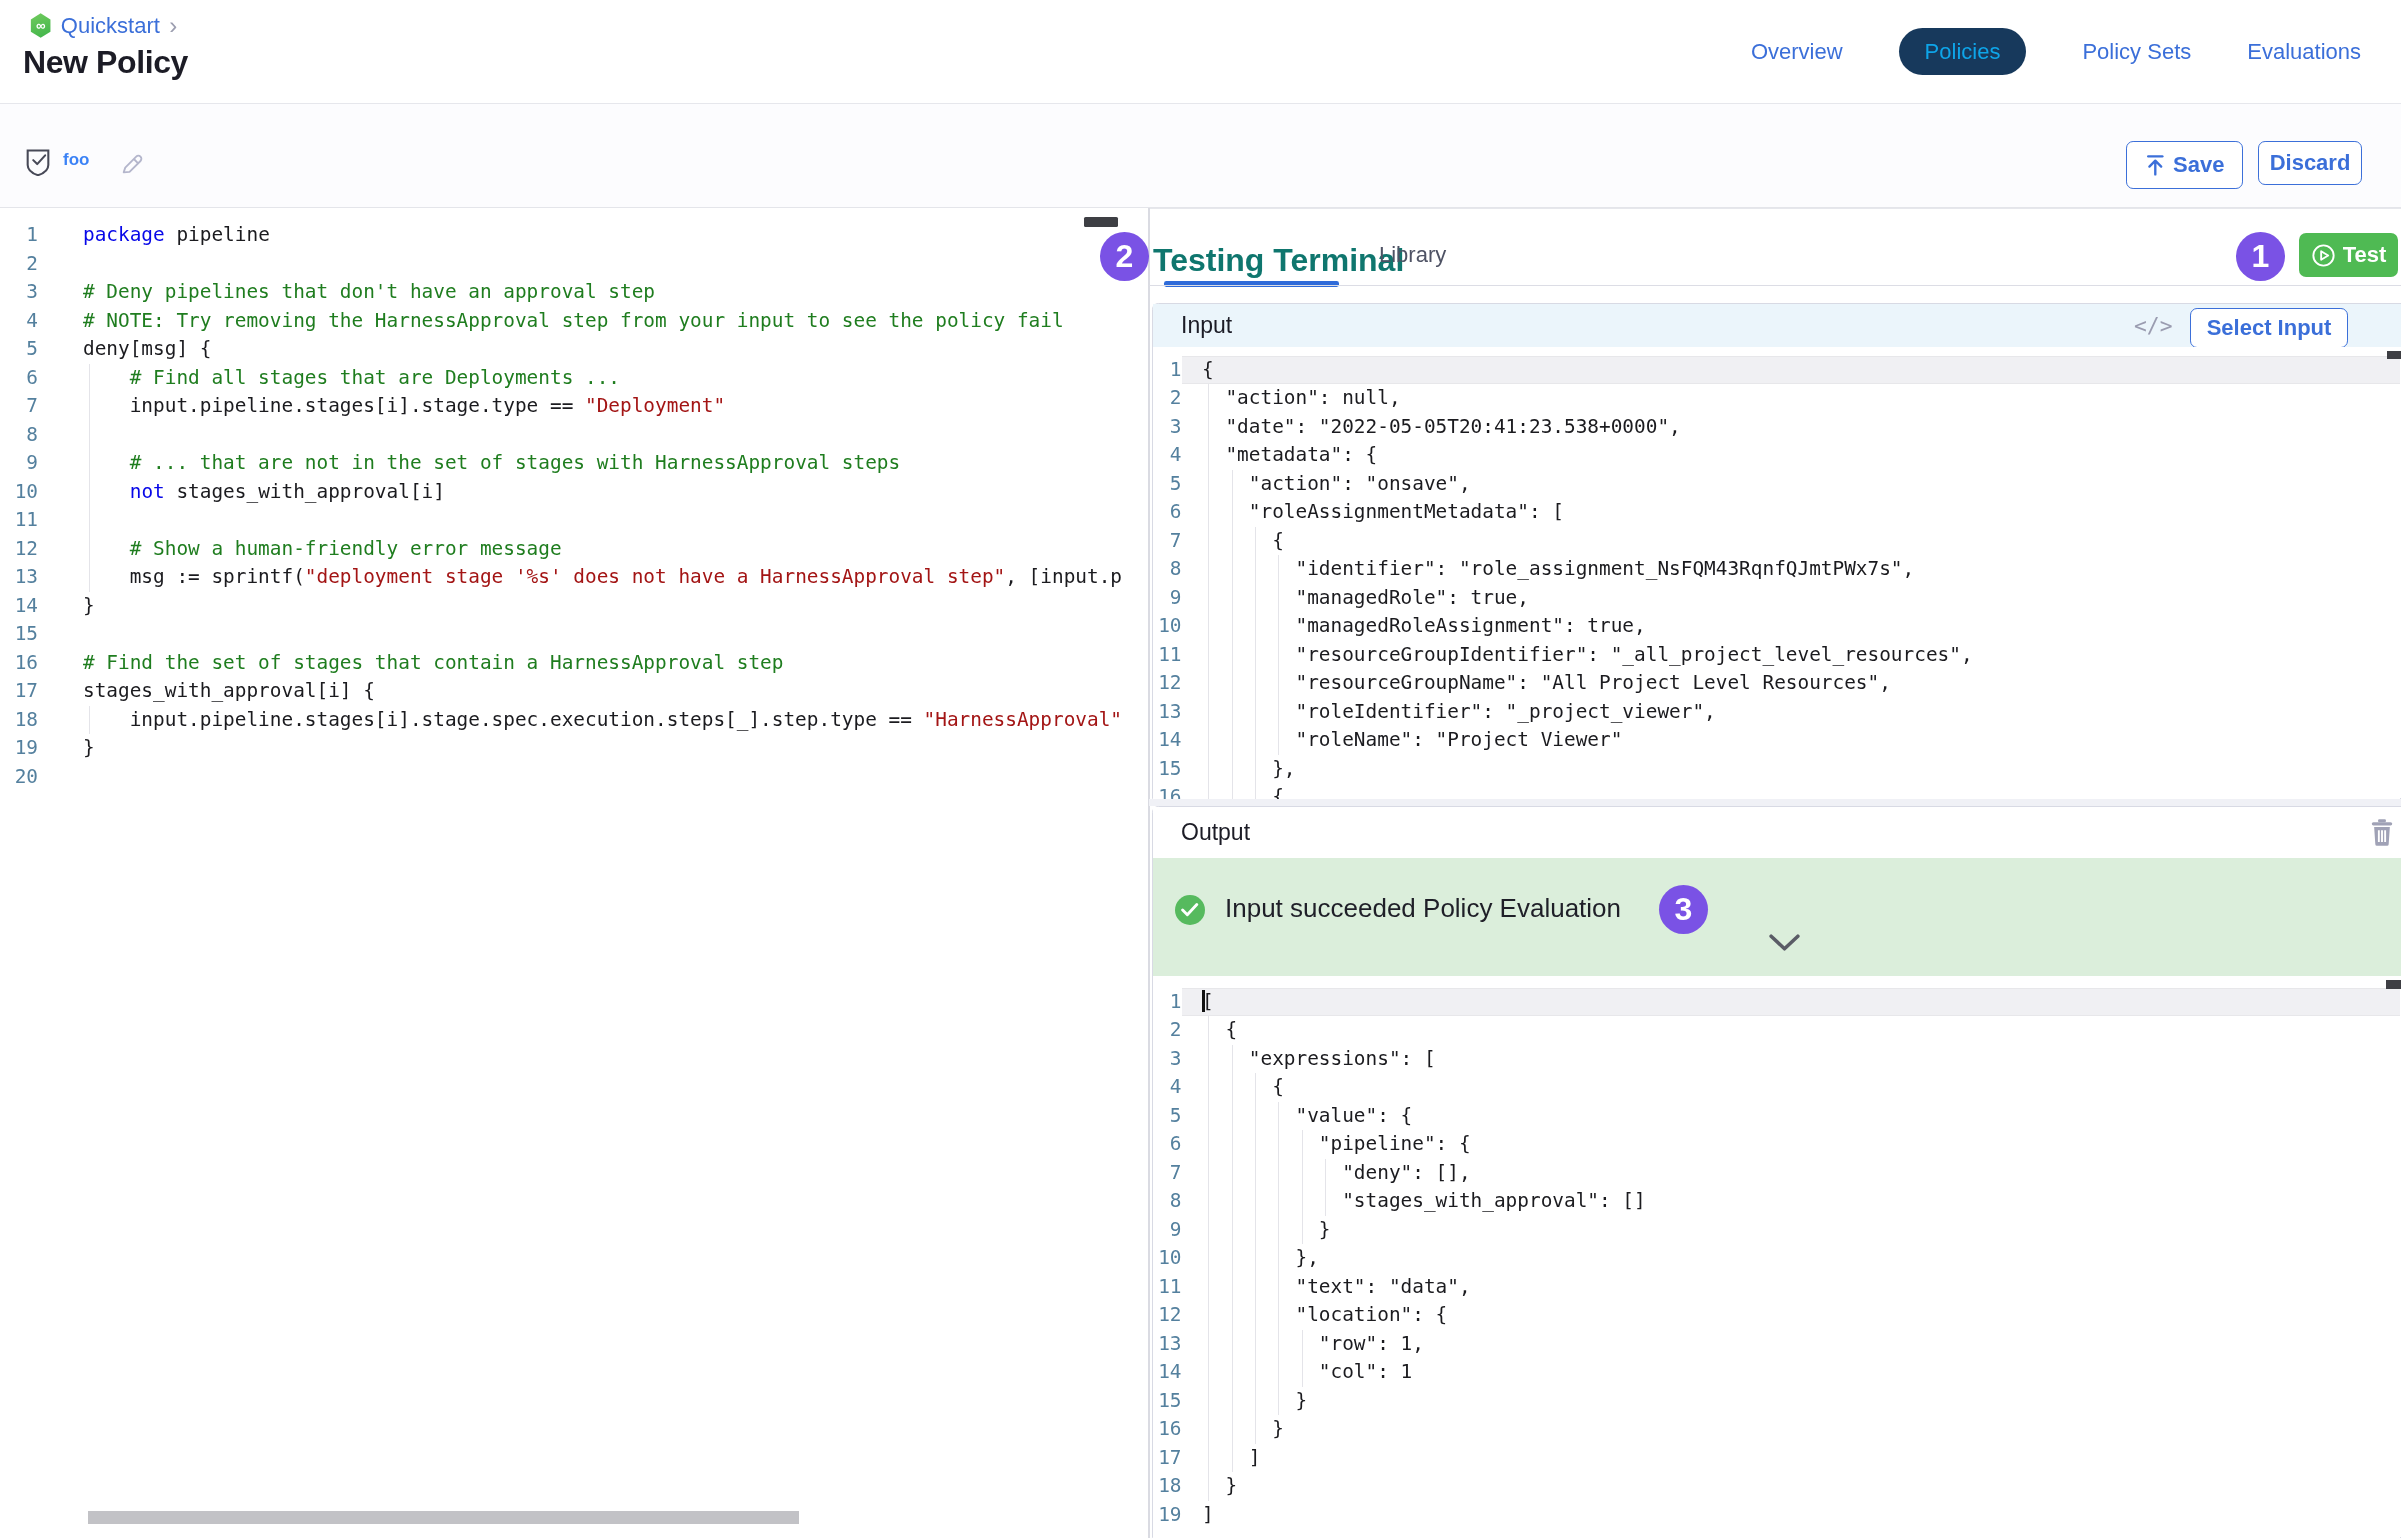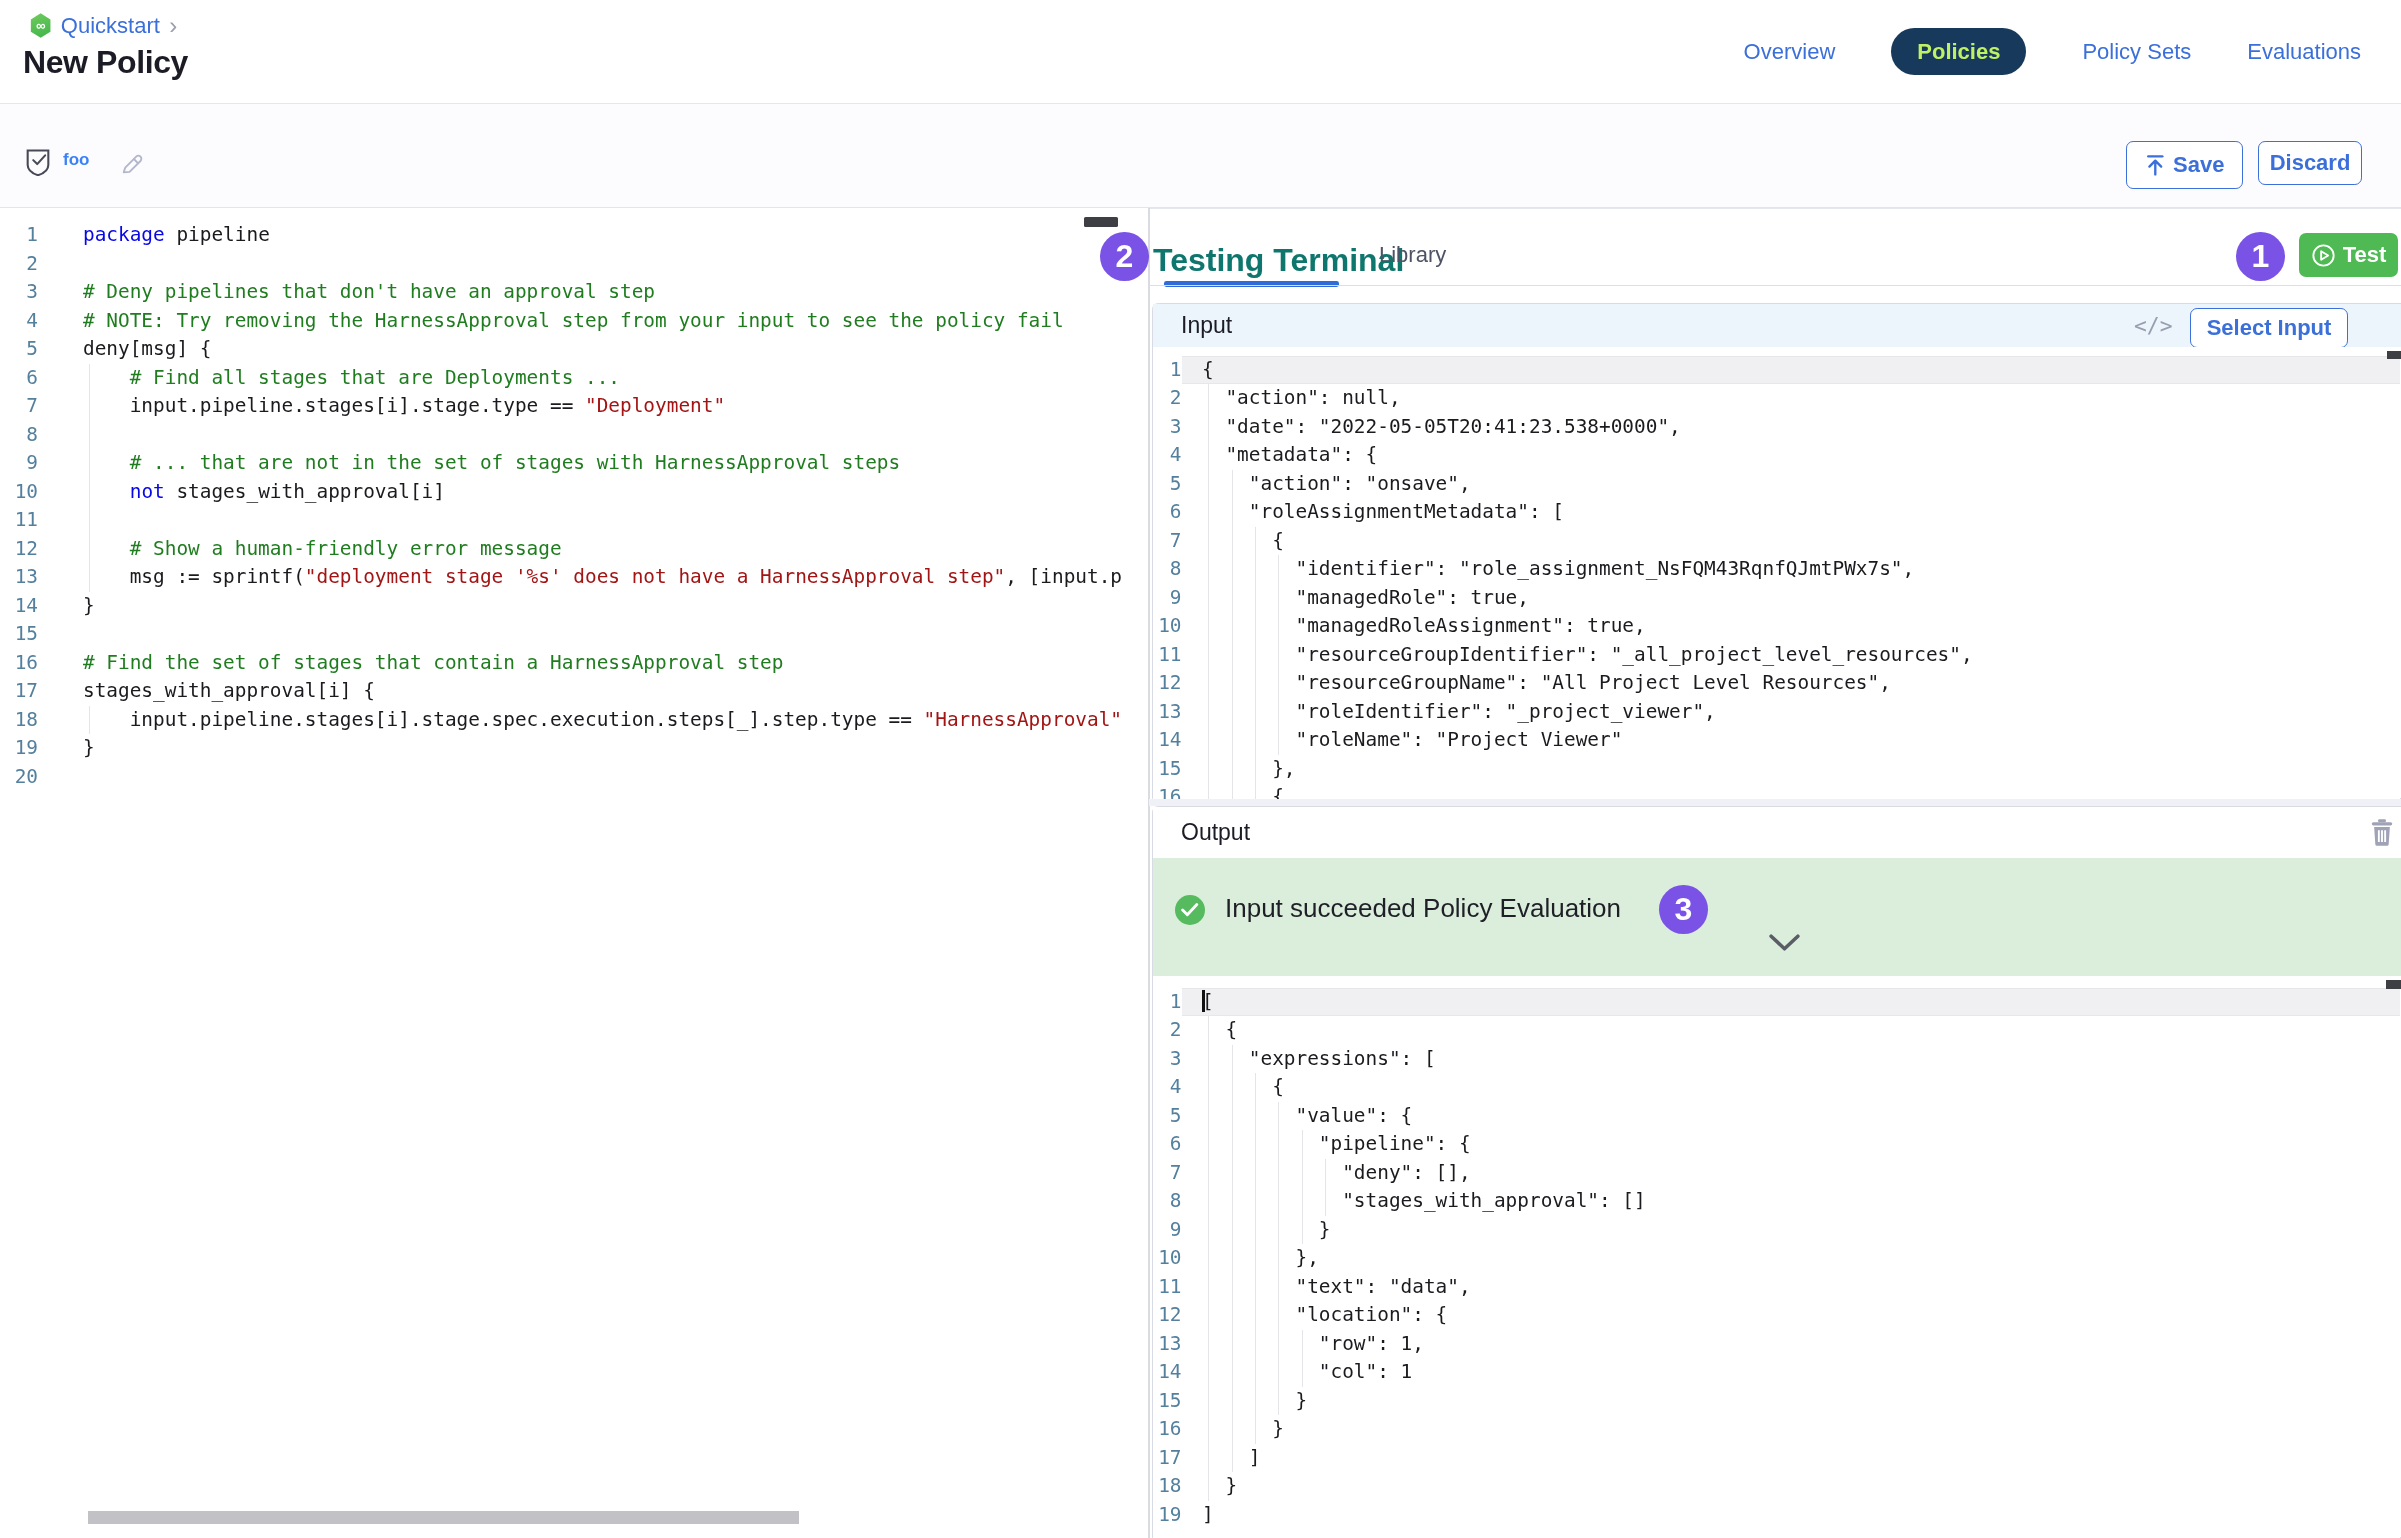--- a/index.html
+++ b/index.html
@@ -10,21 +10,21 @@
   .app-header{position:absolute;left:0;top:0;width:2401px;height:103px;background:#fff;border-bottom:0.8px solid #E6E7EC;}
   .breadcrumb{position:absolute;left:30px;top:9.5px;height:32px;display:flex;align-items:center;gap:9.5px;}
   .proj-icon{width:21.3px;height:24.5px;clip-path:polygon(50% 0,96% 25%,96% 75%,50% 100%,4% 75%,4% 25%);
              background:linear-gradient(160deg,#72CB5E,#3FB44A);color:#fff;font-size:13.4px;font-weight:bold;
              display:flex;align-items:center;justify-content:center;}
   .crumb-link{font-size:22px;color:#3B6FD9;}
   .crumb-sep{font-size:24px;color:#9C9EB0;line-height:22px;}
   .page-title{position:absolute;left:23px;top:44px;font-size:32px;font-weight:700;color:#1C1C26;letter-spacing:-0.4px;}
   .top-nav{position:absolute;right:40px;top:0;height:103px;display:flex;align-items:center;gap:56px;}
   .nav-item{font-size:22px;color:#3B6FD9;font-weight:500;cursor:pointer;}
-  .nav-item.active{background:#17395C;color:#bef264;border-radius:790px;padding:10.3px 26px;font-weight:700;text-align:right;}
+  .nav-item.active{background:#17395C;color:#0ea5e9;border-radius:790px;padding:10.3px 26px;font-weight:400;text-align:right;}
 
   
   .toolbar{position:absolute;left:0;top:104px;width:2401px;height:104px;background:#FCFCFE;border-bottom:0.8px solid #E6E7EC;}
   .shield-icon{position:absolute;left:26px;top:149px;}
   .policy-name{position:absolute;left:63px;top:150px;font-size:17px;font-weight:700;color:#3b82f6;}
   .pencil-icon{position:absolute;left:119px;top:152px;cursor:pointer;}
   .btn{box-sizing:border-box;border:1.6px solid #3B6FD9;border-radius:7.1px;background:#fff;color:#3B6FD9;
        font-size:22px;font-weight:600;display:flex;align-items:center;justify-content:center;gap:8px;cursor:pointer;}
   .btn-save{position:absolute;left:2126px;top:141px;width:117px;height:48px;}
   .btn-discard{position:absolute;left:2258px;top:141px;width:104px;height:44px;}

